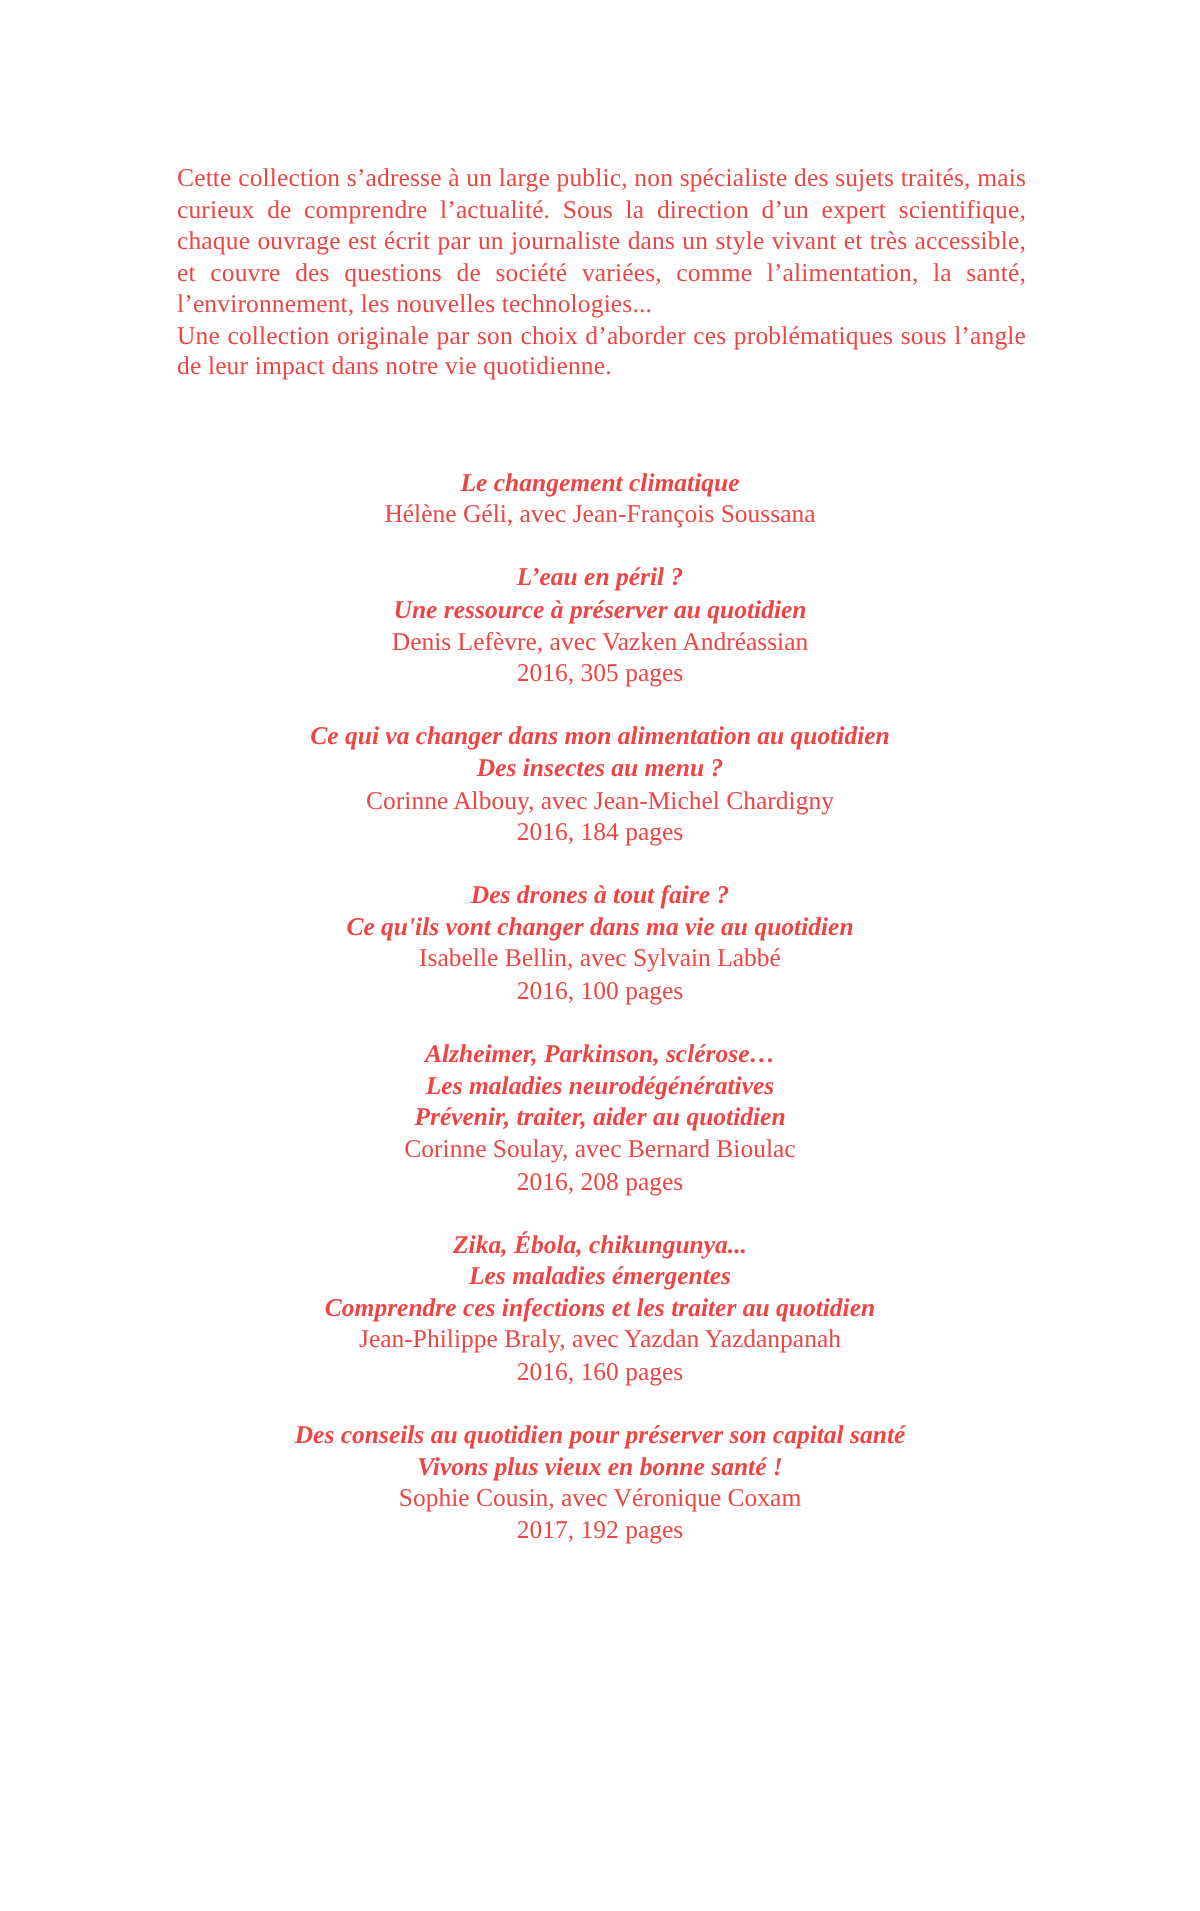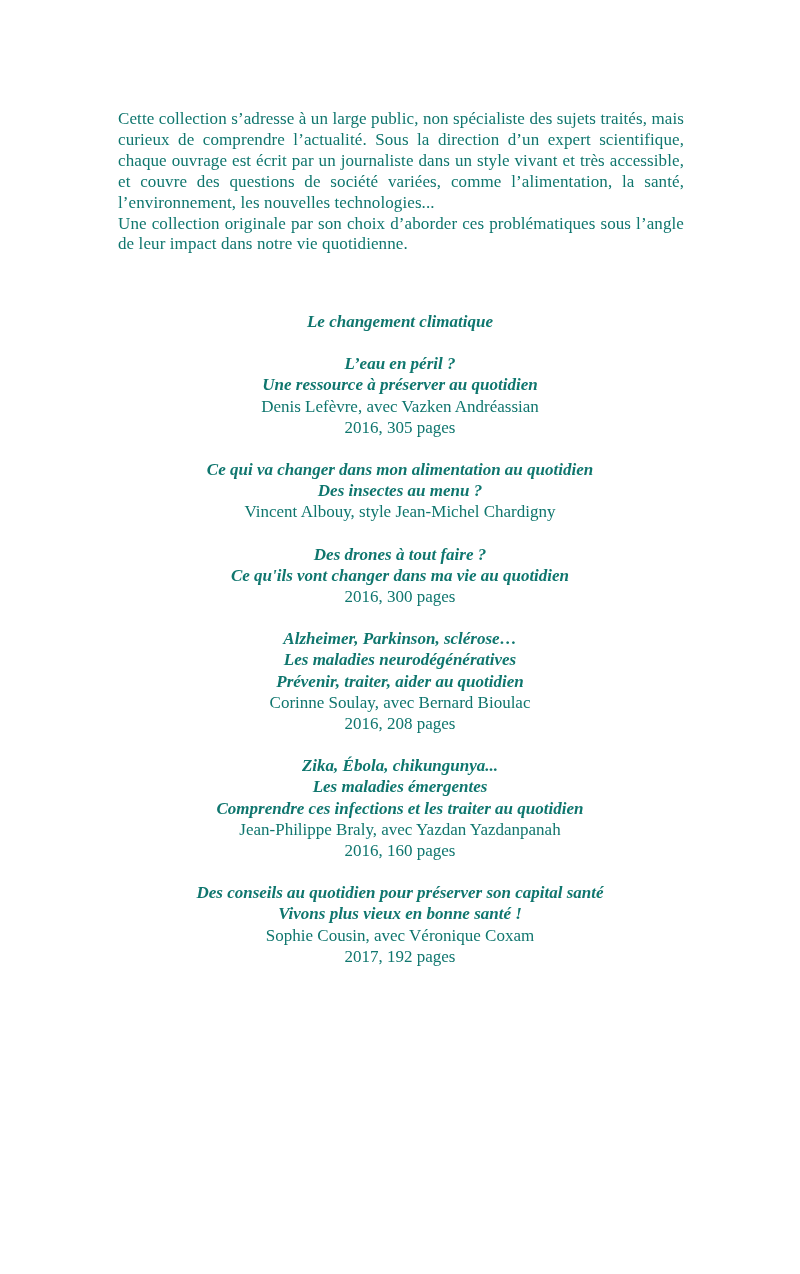--- a/index.html
+++ b/index.html
@@ -5,21 +5,21 @@
   html, body {
     margin: 0;
     padding: 0;
     background: #ffffff;
   }
   .page {
     position: relative;
     width: 800px;
     height: 1274px;
     background: #ffffff;
-    color: #0f766e;
+    color: #ef4444;
     font-family: "Liberation Serif", "DejaVu Serif", serif;
     overflow: hidden;
   }
   .intro {
     position: absolute;
     left: 118px;
     top: 109px;
     width: 566px;
     font-size: 17px;
     line-height: 20.9px;
@@ -57,39 +57,42 @@
 
   <section class="intro">
     <p>Cette collection s’adresse à un large public, non spécialiste des sujets traités, mais curieux de comprendre l’actualité. Sous la direction d’un expert scientifique, chaque ouvrage est écrit par un journaliste dans un style vivant et très accessible, et couvre des questions de société variées, comme l’alimentation, la santé, l’environnement, les nouvelles technologies...</p>
     <p>Une collection originale par son choix d’aborder ces problématiques sous l’angle de leur impact dans notre vie quotidienne.</p>
   </section>
 
   <section class="book-list">
 
     <article class="book">
       <p class="title-line">Le changement climatique</p>
+      <p>Hélène Géli, avec Jean-François Soussana</p>
     </article>
 
     <article class="book">
       <p class="title-line">L’eau en péril ?</p>
       <p class="title-line">Une ressource à préserver au quotidien</p>
       <p>Denis Lefèvre, avec Vazken Andréassian</p>
       <p>2016, 305 pages</p>
     </article>
 
     <article class="book">
       <p class="title-line">Ce qui va changer dans mon alimentation au quotidien</p>
       <p class="title-line">Des insectes au menu ?</p>
-      <p>Vincent Albouy, style Jean-Michel Chardigny</p>
+      <p>Corinne Albouy, avec Jean-Michel Chardigny</p>
+      <p>2016, 184 pages</p>
     </article>
 
     <article class="book">
       <p class="title-line">Des drones à tout faire ?</p>
       <p class="title-line">Ce qu'ils vont changer dans ma vie au quotidien</p>
-      <p>2016, 300 pages</p>
+      <p>Isabelle Bellin, avec Sylvain Labbé</p>
+      <p>2016, 100 pages</p>
     </article>
 
     <article class="book">
       <p class="title-line">Alzheimer, Parkinson, sclérose…</p>
       <p class="title-line">Les maladies neurodégénératives</p>
       <p class="title-line">Prévenir, traiter, aider au quotidien</p>
       <p>Corinne Soulay, avec Bernard Bioulac</p>
       <p>2016, 208 pages</p>
     </article>
 

